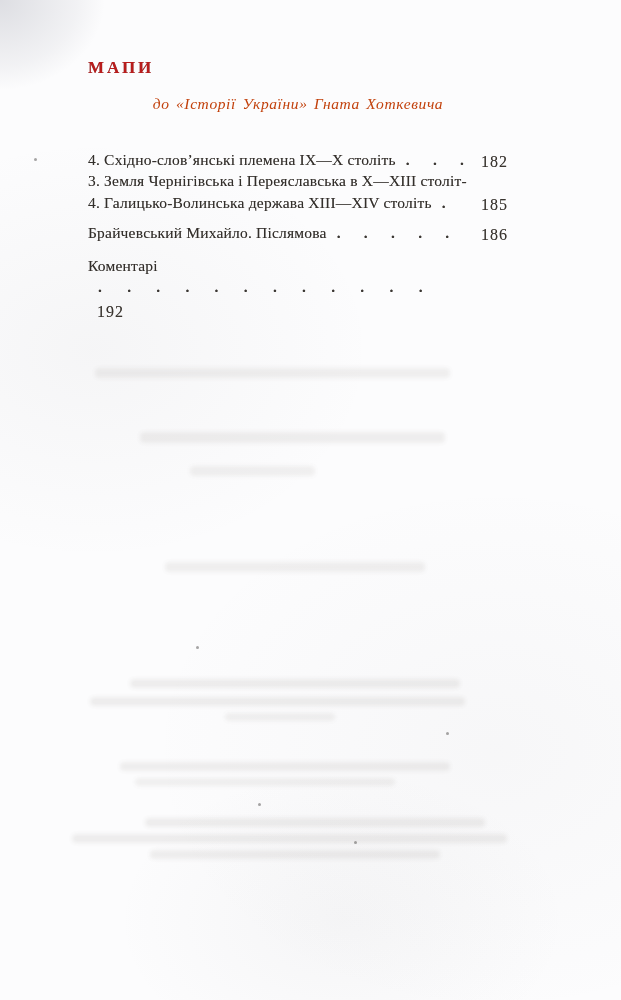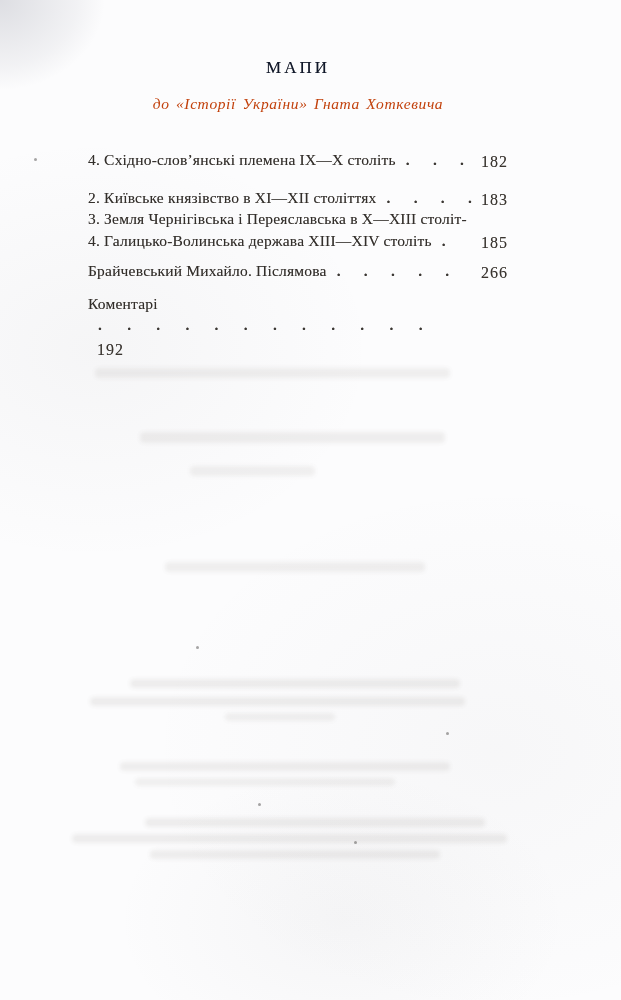--- a/index.html
+++ b/index.html
@@ -11,23 +11,23 @@
       radial-gradient(400px 300px at 15% 35%, rgba(120,120,125,0.05), transparent 70%),
       radial-gradient(500px 380px at 80% 75%, rgba(120,120,125,0.04), transparent 70%),
       radial-gradient(300px 200px at 55% 92%, rgba(120,120,125,0.05), transparent 75%),
       #fcfcfd;
     font-family:"Liberation Serif","DejaVu Serif",serif;
     color:#35312d;
   }
   .scan-page{position:absolute;inset:0;}
   .content{position:absolute;left:88px;top:0;width:420px;}
   .doc-title{
-    margin-top:58px;text-align:center;
-    font-size:17px;font-weight:normal;letter-spacing:3px;
-    color:#0f172a;text-shadow:0 0 0.5px rgba(46,42,38,0.55);
+    margin-top:58px;
+    font-size:17px;font-weight:bold;letter-spacing:3px;
+    color:#b91c1c;text-shadow:0 0 0.5px rgba(46,42,38,0.55);
   }
   .doc-subtitle{
     margin-top:17px;text-align:center;
     font-style:italic;font-size:15.5px;letter-spacing:0.6px;word-spacing:2px;
     color:#c2410c;
   }
   .toc{margin-top:36px;}
   .toc-row{
     display:flex;align-items:baseline;
     font-size:15.5px;line-height:21px;letter-spacing:0.2px;
@@ -77,41 +77,36 @@
     <div class="doc-subtitle">до «Історії України» Гната Хоткевича</div>
 
     <div class="toc">
 
       <div class="toc-row r1">
         <span class="toc-text">4. Східно-слов’янські племена IX—X століть</span>
         <span class="toc-leader ws-md">. . .</span>
         <span class="toc-page">182</span>
       </div>
 
-      <div class="toc-row r2">
-        <span class="toc-text">2. Київське князівство в XI—XII століттях</span>
-        <span class="toc-leader ws-md">. . . .</span>
-        <span class="toc-page">183</span>
-      </div>
 
       <div class="toc-row r3a">
         <span class="toc-text">3. Земля Чернігівська і Переяславська в X—XIII століт-</span>
       </div>
 
 
       <div class="toc-row r4">
         <span class="toc-text">4. Галицько-Волинська держава XIII—XIV століть</span>
         <span class="toc-leader ws-sm">.</span>
         <span class="toc-page">185</span>
       </div>
 
       <div class="toc-row r5">
         <span class="toc-text">Брайчевський Михайло. Післямова</span>
         <span class="toc-leader ws-md">. . . . . .</span>
-        <span class="toc-page">266</span>
+        <span class="toc-page">186</span>
       </div>
 
       <div class="toc-row r6">
         <span class="toc-text">Коментарі</span>
         <span class="toc-leader ws-lg">. . . . . . . . . . . .</span>
         <span class="toc-page">192</span>
       </div>
 
     </div>
   </div>

